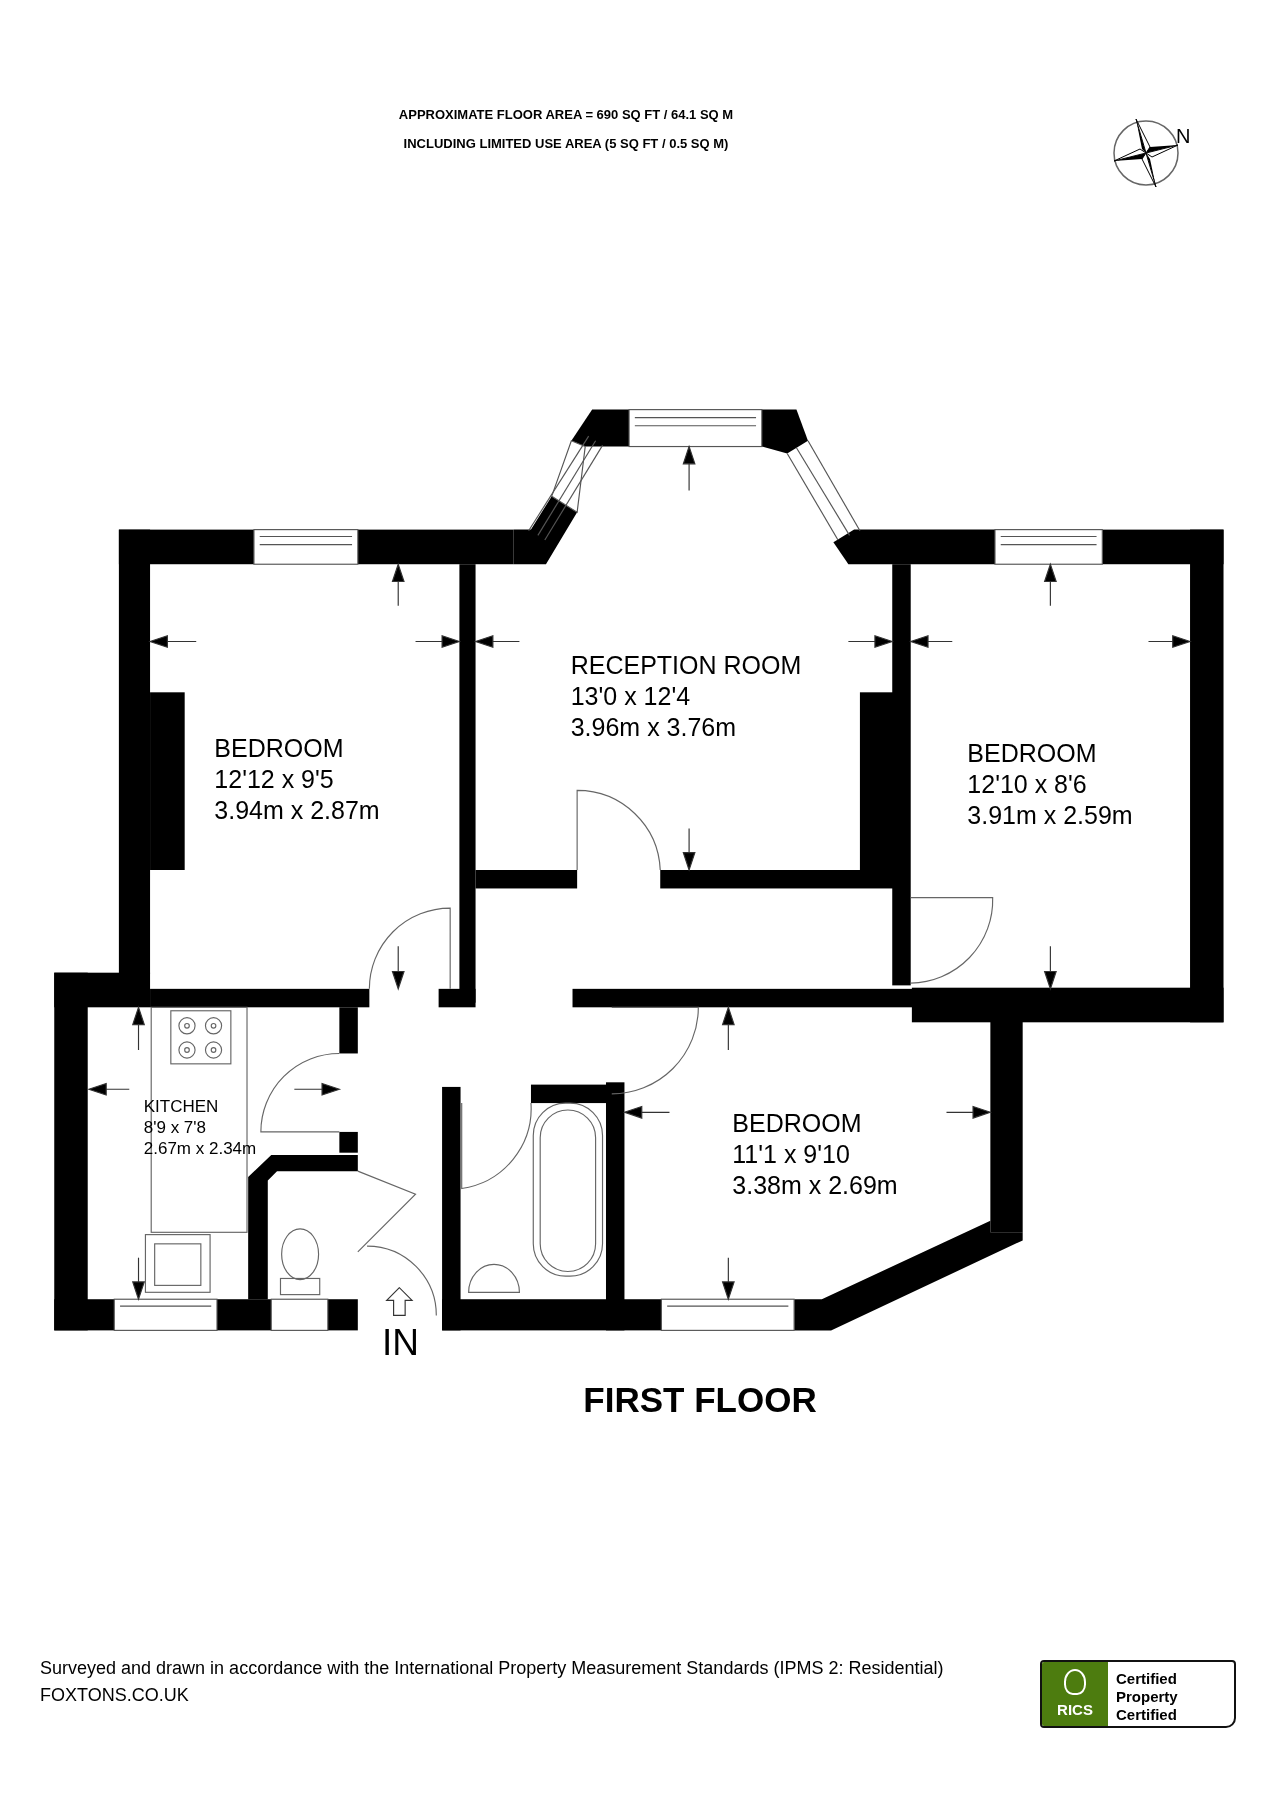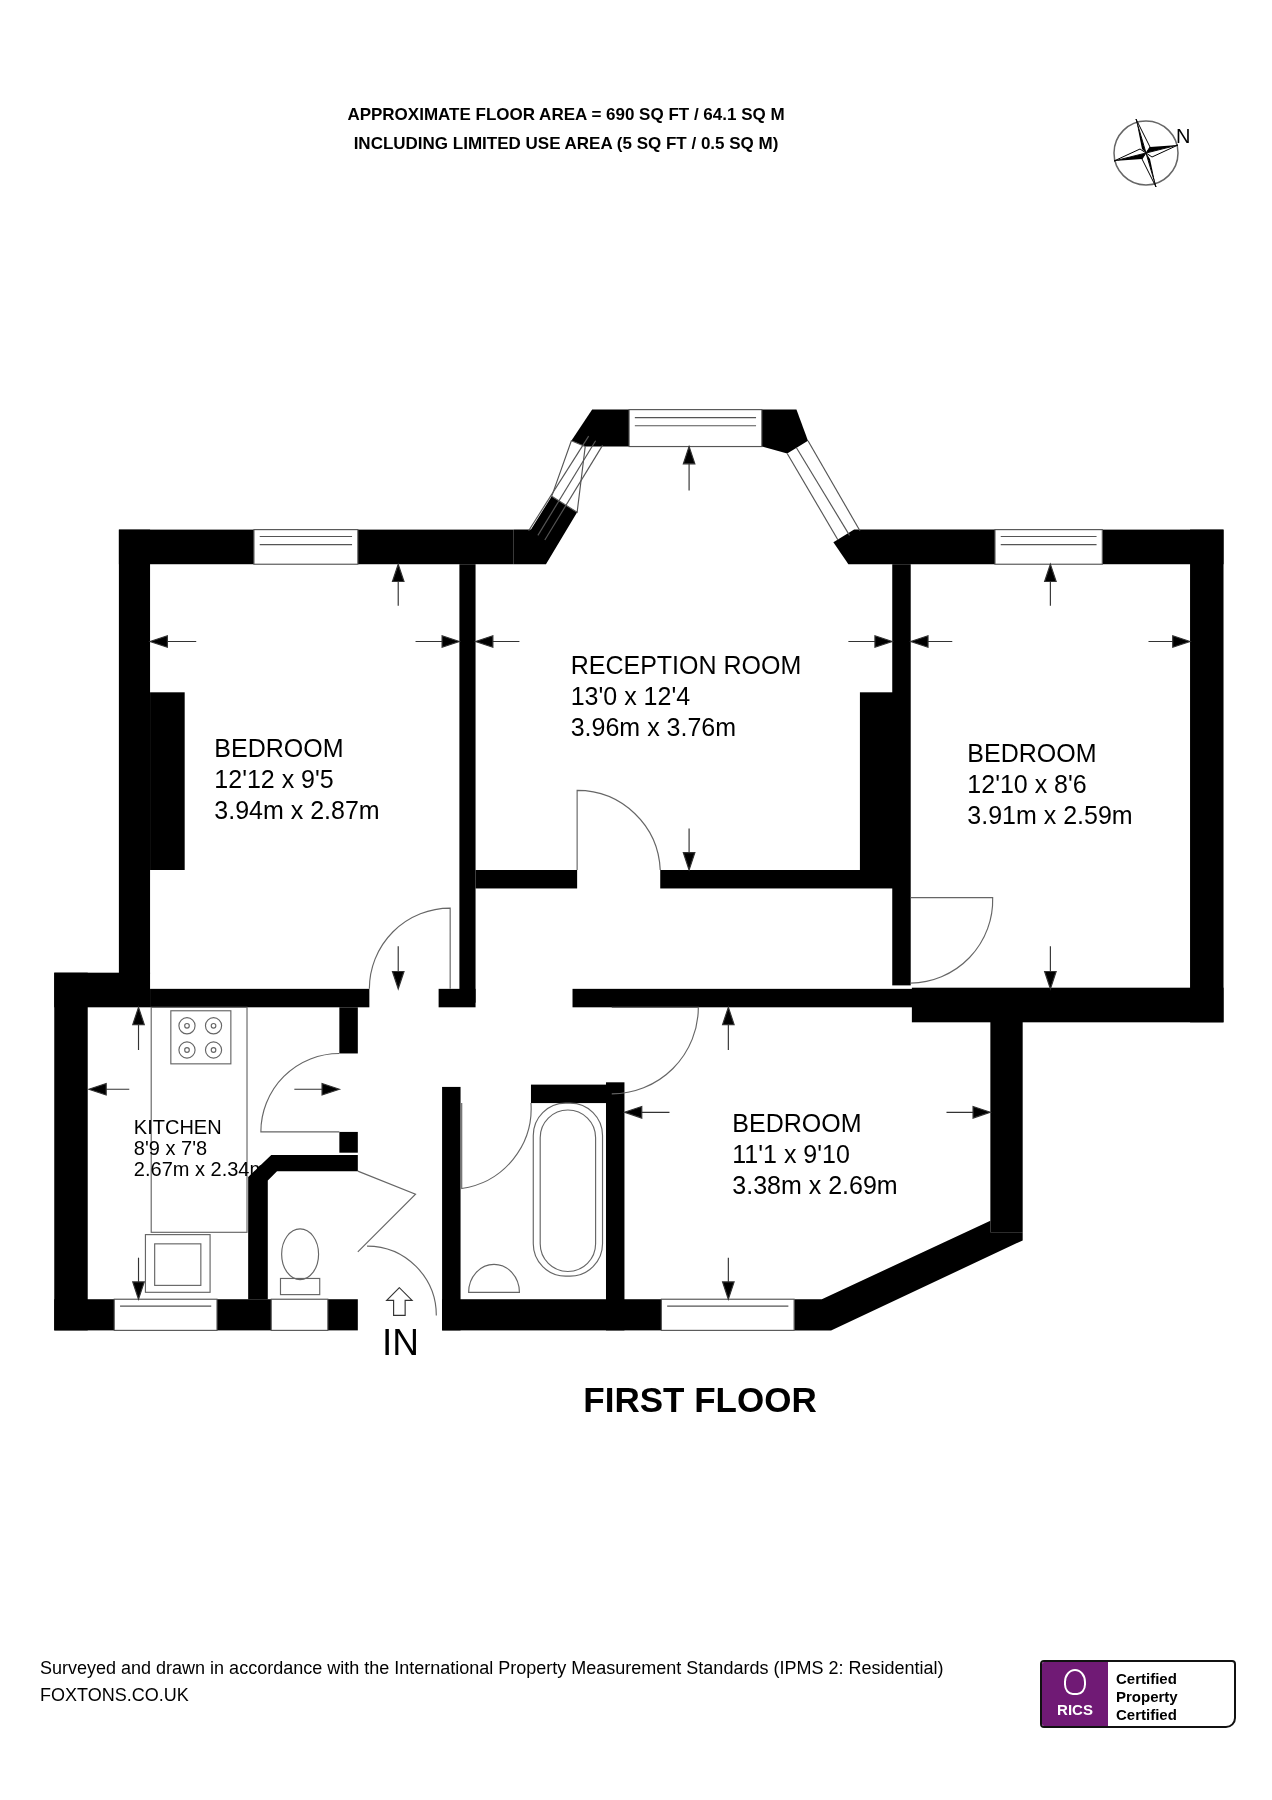--- a/index.html
+++ b/index.html
@@ -1,28 +1,28 @@
 <!DOCTYPE html>
 <html><head>
 <meta charset="utf-8">
 <style>
   html, body { margin: 0; padding: 0; background: #ffffff; }
   body { width: 1272px; height: 1800px; position: relative; overflow: hidden; font-family: "Liberation Sans", sans-serif; color: #000; }
-  .header { position: absolute; top: 100px; left: 0; width: 1212px; text-align: center; font-weight: bold; font-size: 17px; line-height: 29px; }
+  .header { position: absolute; top: 100px; left: 0; width: 1212px; text-align: center; font-weight: bold; font-size: 13px; line-height: 29px; }
   .header div { margin-left: -80px; }
   .compass { position: absolute; left: 1106px; top: 113px; width: 80px; height: 80px; }
   .compass-n { position: absolute; left: 1176px; top: 125px; font-size: 20px; }
   svg.plan { position: absolute; left: 0; top: 0; width: 1272px; height: 1800px; }
   .lbl { position: absolute; text-align: left; transform: translateX(-50%); font-size: 25px; line-height: 31px; white-space: nowrap; }
-  .lbl.small { font-size: 20px; line-height: 21px; margin-top: 21px; }
+  .lbl.small { font-size: 17px; line-height: 21px; }
   .in-label { position: absolute; left: 382px; top: 1322px; font-size: 37px; }
   .floor-title { position: absolute; left: 0; width: 1400px; top: 1380px; text-align: center; font-weight: bold; font-size: 35px; }
   .footer { position: absolute; left: 40px; top: 1655px; width: 990px; text-align: left; font-weight: normal; font-size: 18px; line-height: 27px; }
   .rics { position: absolute; left: 1040px; top: 1660px; width: 192px; height: 64px; border: 2px solid #111; border-radius: 4px 4px 10px 4px; display: flex; overflow: hidden; }
-  .rics-left { width: 66px; background: #701a75; color: #fff; display: flex; flex-direction: column; align-items: center; justify-content: flex-end; padding-bottom: 8px; font-weight: bold; font-size: 15px; }
+  .rics-left { width: 66px; background: #4d7c0f; color: #fff; display: flex; flex-direction: column; align-items: center; justify-content: flex-end; padding-bottom: 8px; font-weight: bold; font-size: 15px; }
   .rics-lion { width: 18px; height: 22px; border-radius: 50% 50% 40% 40%; border: 2px solid #fff; margin-bottom: 6px; }
   .rics-right { flex: 1; padding: 8px 8px; font-weight: bold; font-size: 15px; line-height: 18px; }
 </style>
 </head>
 <body>
 
 <div class="header">
   <div>APPROXIMATE FLOOR AREA = 690 SQ FT / 64.1 SQ M</div>
   <div>INCLUDING LIMITED USE AREA (5 SQ FT / 0.5 SQ M)</div>
 </div>

